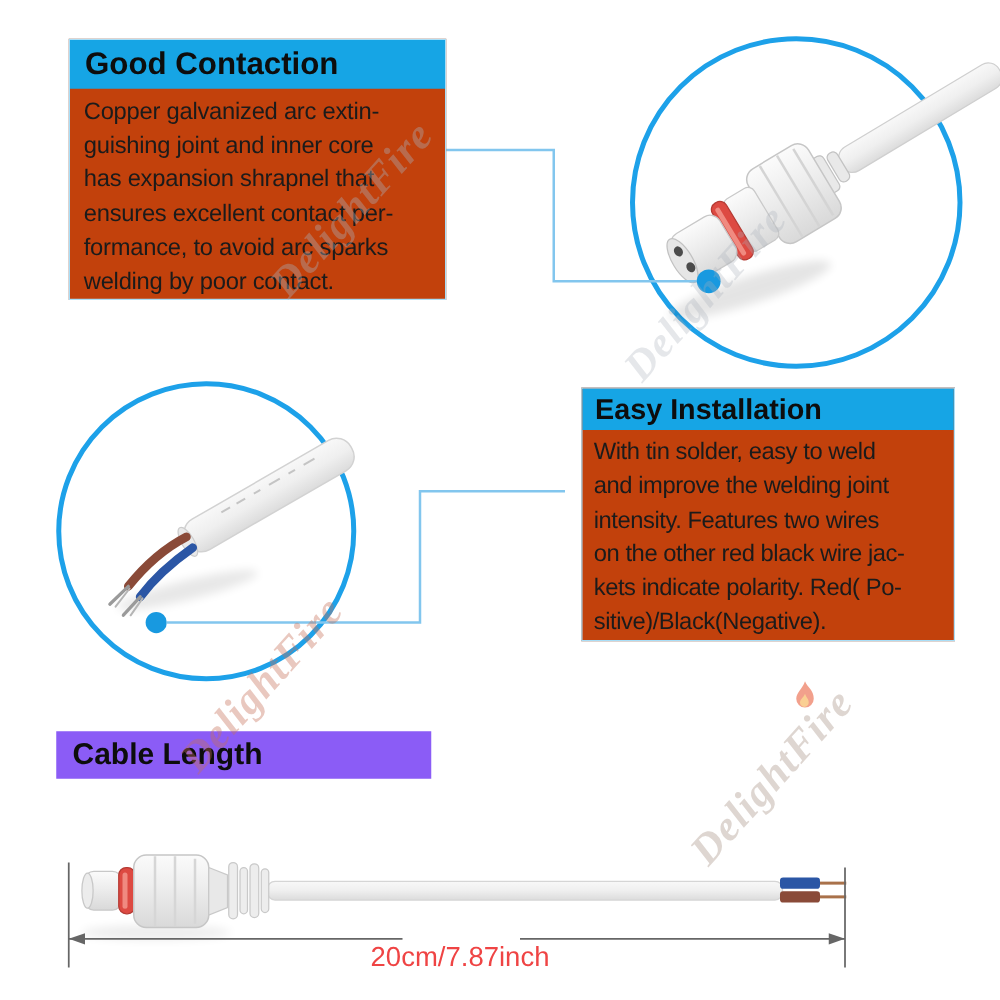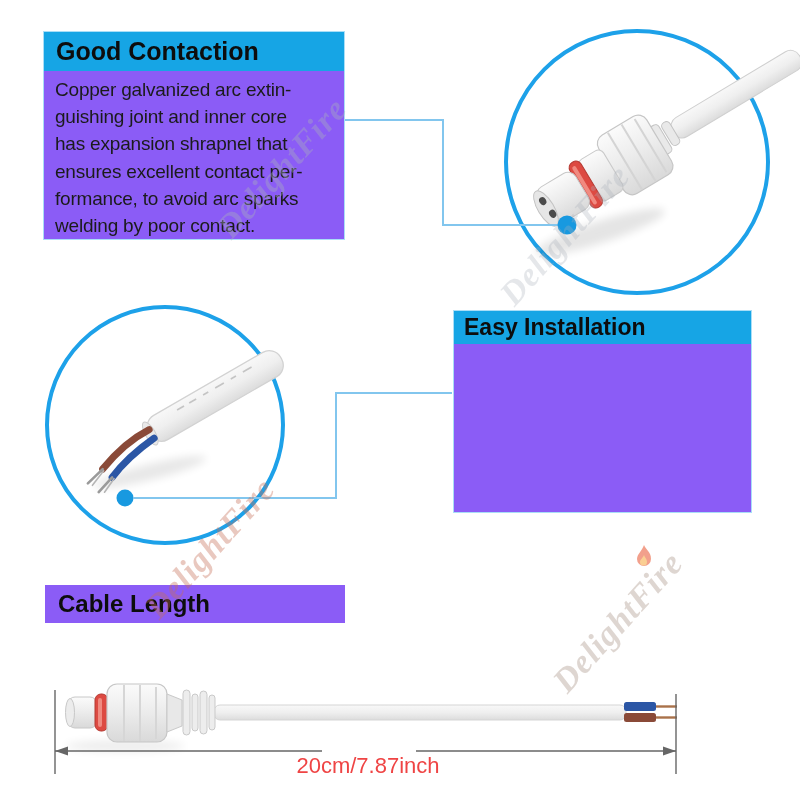--- a/index.html
+++ b/index.html
@@ -2,22 +2,22 @@
 <html><head>
 <meta charset="utf-8">
 <style>
   html,body{margin:0;padding:0;background:#ffffff;}
   #canvas{
     position:relative;width:800px;height:800px;background:#ffffff;
     font-family:"Liberation Sans",sans-serif;overflow:hidden;
   }
   #figure-layer{position:absolute;left:0;top:0;z-index:1;}
   .callout-box{
-    position:absolute;background:#8b5cf6;border:1px solid #a9def7;
-    box-sizing:border-box;z-index:2;
+    position:absolute;background:#c2410c;border:1px solid #a9def7;
+    box-sizing:border-box;z-index:2;margin-left:12px;
   }
   .callout-header{
     background:#16a5e5;display:flex;align-items:center;
   }
   .callout-title{
     font-weight:bold;color:#0d0d0d;letter-spacing:0;
   }
   .callout-body{
     color:#1b1b1b;white-space:pre;letter-spacing:-0.2px;
   }
@@ -186,20 +186,26 @@
 has expansion shrapnel that
 ensures excellent contact per-
 formance, to avoid arc sparks
 welding by poor contact.</div>
   </div>
 
   <div class="callout-box" id="easy-install-box">
     <div class="callout-header">
       <span class="callout-title">Easy Installation</span>
     </div>
+    <div class="callout-body">With tin solder, easy to weld
+and improve the welding joint
+intensity. Features two wires
+on the other red black wire jac-
+kets indicate polarity. Red( Po-
+sitive)/Black(Negative).</div>
   </div>
 
   <div id="cable-length-bar">
     <span class="callout-title">Cable Length</span>
   </div>
 
   <div id="dimension-label">20cm/7.87inch</div>
 
   <div class="watermark" id="wm-1">DelightFire</div>
   <div class="watermark" id="wm-2">DelightFire</div>

